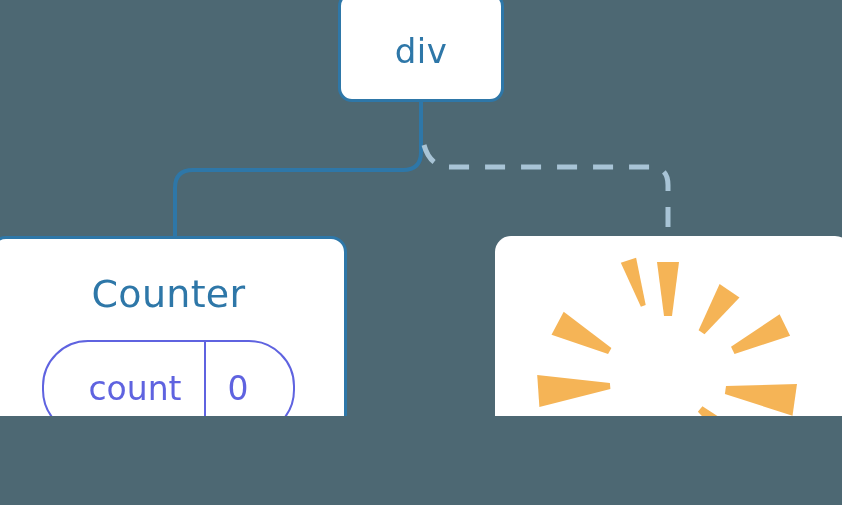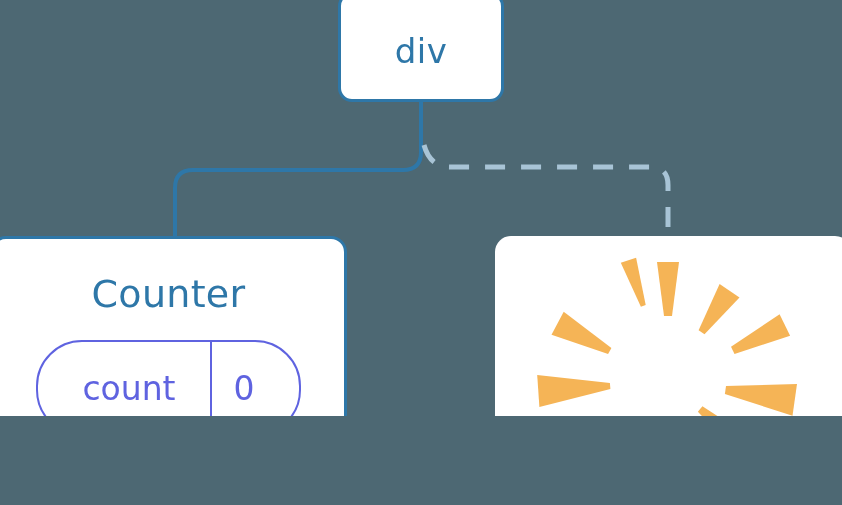--- a/index.html
+++ b/index.html
@@ -76,21 +76,21 @@
     height: 92px;
     border: 2px solid #5f63e0;
     border-radius: 46px;
     background: #ffffff;
     overflow: hidden;
   }
   .state-pill .pill-key {
     display: flex;
     align-items: center;
     justify-content: center;
-    padding: 0 34px 0 44px;
+    padding: 0 22px 0 44px;
     font-size: 33px;
     color: #5f63e0;
     line-height: 1;
   }
   .state-pill .pill-divider {
     width: 2px;
     background: #5f63e0;
     flex: 0 0 2px;
   }
   .state-pill .pill-val {

